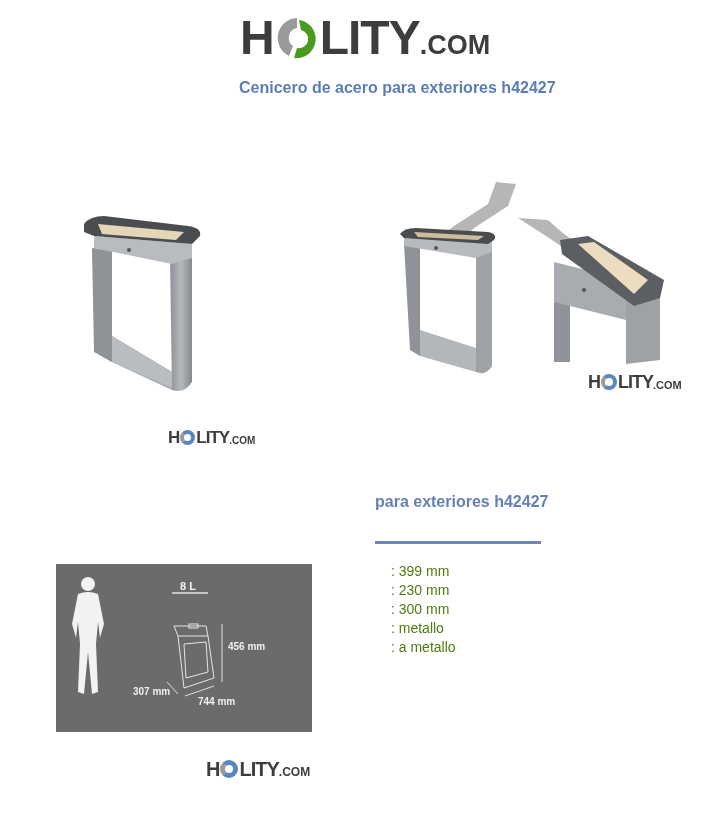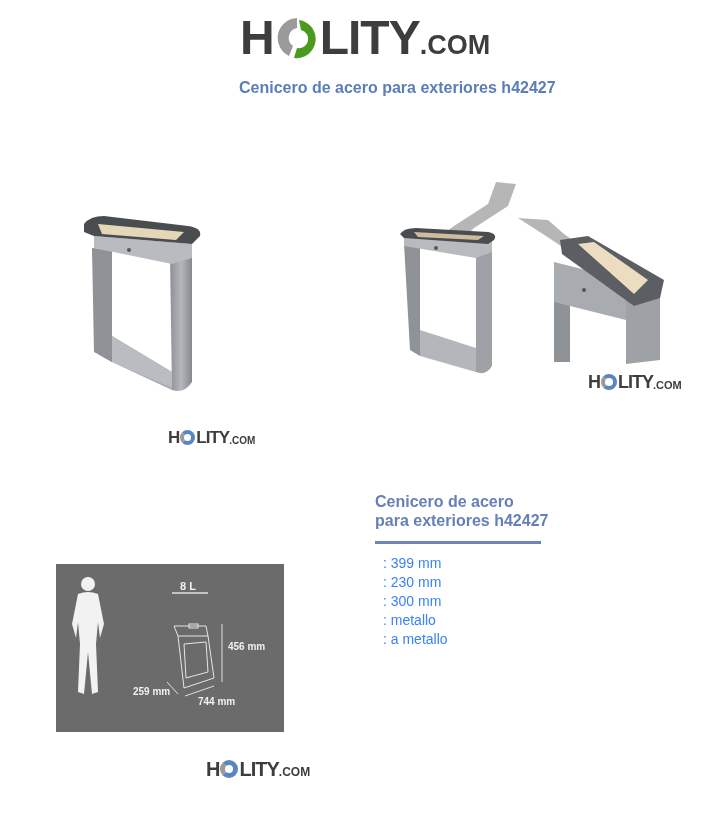--- a/index.html
+++ b/index.html
@@ -19,23 +19,23 @@
   .logo-sm2 .com { font-size: 11px; line-height: 14px; }
   .logo-sm3 { left: 206px; top: 758px; font-size: 20px; line-height: 22px; }
   .logo-sm3 .com { font-size: 12px; line-height: 16px; }
   .o-ring { display: inline-block; position: relative; border-radius: 50%; }
 
   .title { left: 239px; top: 79px; color: #5b7db8; font-size: 16px; font-weight: bold; text-align: center; }
 
   .side-title { left: 375px; top: 492px; color: #6581b7; font-size: 16px; font-weight: bold;
                 line-height: 19px; width: 200px; }
   .side-rule { left: 375px; top: 541px; width: 166px; height: 3px; background: #6f85b8; }
-  .spec-list { left: 375px; top: 546px; font-size: 14px; color: #3b82f6; line-height: 19px; margin:8px; padding:0; list-style:none; }
+  .spec-list { left: 375px; top: 546px; font-size: 14px; color: #4d7c0f; line-height: 19px; margin:16px; padding:0; list-style:none; }
 
-  .dim-panel { left: 56px; top: 564px; width: 228px; height: 168px; background: #6b6b6b; }
+  .dim-panel { left: 56px; top: 564px; width: 256px; height: 168px; background: #6b6b6b; }
   .dim-text { color: #f0f0f0; font-size: 10px; font-weight: bold; position: absolute; }
 </style>
 </head>
 <body>
 
 <div class="abs logo logo-main">
   <span>H</span>
   <svg width="44" height="46" viewBox="0 0 44 46" style="margin:0 1px 1px 1px">
     <path d="M22 3 A20 20 0 0 0 14 41 L18 31 A10 10 0 0 1 22 13 Z" fill="#9a9a9a"></path>
     <path d="M24 5 A19 19 0 0 1 19 43 L22 33 A9 9 0 0 0 26 15 Z" fill="#4a9a1e"></path>
@@ -98,21 +98,20 @@
 </svg>
 
 <div class="abs logo logo-sm2">
   <span>H</span>
   <span class="o-ring" style="width:16px;height:16px;border:4px solid #5a86c0;border-left-color:#9a9a9a;box-sizing:border-box;margin:0 1px 2px 1px"></span>
   <span>LITY</span>
   <span class="com">.COM</span>
 </div>
 
 <div class="abs side-title">
-  <div>Cenicero de acero</div>
   <div>para exteriores h42427</div>
 </div>
 <div class="abs side-rule"></div>
 <ul class="abs spec-list">
   <li>: 399 mm</li>
   <li>: 230 mm</li>
   <li>: 300 mm</li>
   <li>: metallo</li>
   <li>: a metallo</li>
 </ul>
@@ -133,21 +132,21 @@
       <path d="M128 80 L150 78 L152 108 L130 114 Z"></path>
       <rect x="133" y="60" width="9" height="4"></rect>
     </g>
 
     <line x1="166" y1="60" x2="166" y2="118" stroke="#e0e0e0" stroke-width="1"></line>
     <line x1="111" y1="118" x2="122" y2="130" stroke="#e0e0e0" stroke-width="1"></line>
     <line x1="129" y1="132" x2="158" y2="122" stroke="#e0e0e0" stroke-width="1"></line>
   </svg>
   <div class="dim-text" style="left:124px;top:16px;font-size:11px">8 L</div>
   <div class="dim-text" style="left:172px;top:77px">456 mm</div>
-  <div class="dim-text" style="left:77px;top:122px">259 mm</div>
+  <div class="dim-text" style="left:77px;top:122px">307 mm</div>
   <div class="dim-text" style="left:142px;top:132px">744 mm</div>
 </div>
 
 <div class="abs logo logo-sm3">
   <span>H</span>
   <span class="o-ring" style="width:18px;height:18px;border:5px solid #5a86c0;border-left-color:#9a9a9a;box-sizing:border-box;margin:0 1px 2px 1px"></span>
   <span>LITY</span>
   <span class="com">.COM</span>
 </div>
 

